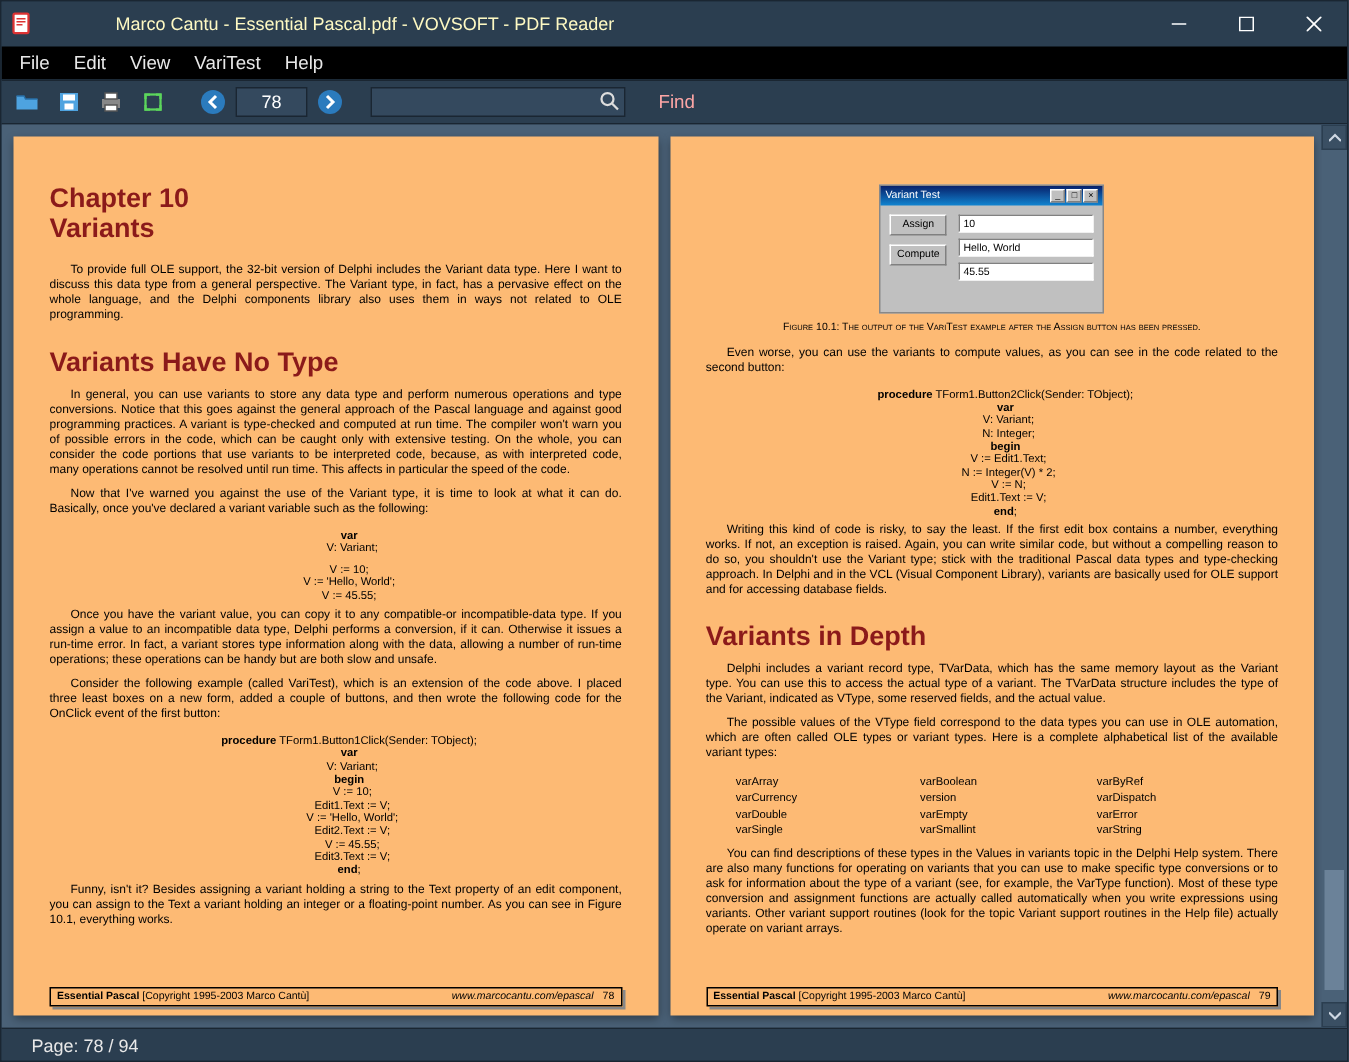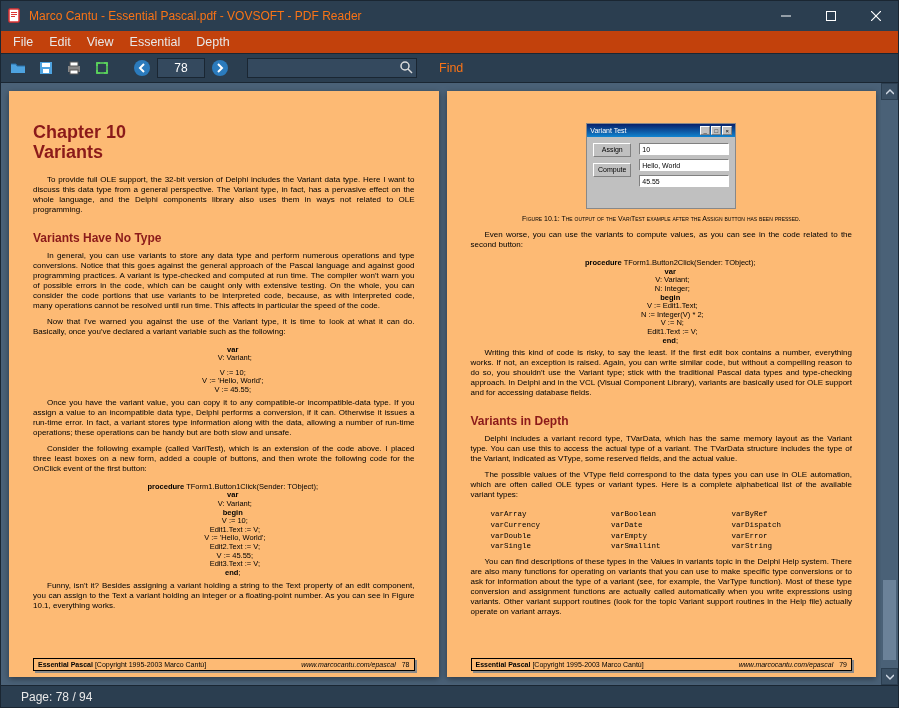--- a/index.html
+++ b/index.html
@@ -1,55 +1,55 @@
 <!DOCTYPE html>
 <html><head>
 <meta charset="utf-8">
 <style>
   * { margin: 0; padding: 0; box-sizing: border-box; }
   body { font-family: "Segoe UI", Arial, sans-serif; background: #2b3e50; width: 899px; height: 708px; overflow: hidden; display: flex; flex-direction: column; border: 1px solid #1a2632;}
-  .titlebar { height: 30px; background: #2b3e50; color: #f97316; display: flex; align-items: center; padding: 0 0 0 6px; font-size: 12px; }
+  .titlebar { height: 30px; background: #2b3e50; color: #fef9c3; display: flex; align-items: center; padding: 0 0 0 6px; font-size: 12px; gap: 48px; }
   .titlebar .app-icon { width: 16px; height: 16px; margin-right: 6px; display:flex;align-items:center;justify-content:center;}
   .titlebar-text { flex: 1; }
   .win-controls { display: flex; height: 100%; }
   .win-btn { width: 45px; height: 100%; display: flex; align-items: center; justify-content: center; color: #fff; }
-  .menubar { height: 22px; background: #c2410c; color: #e8e8e8; display: flex; align-items: center; padding: 0 4px; font-size: 12.5px;}
+  .menubar { height: 22px; background: #000000; color: #e8e8e8; display: flex; align-items: center; padding: 0 4px; font-size: 12.5px;}
   .menubar .menu-item { padding: 2px 8px; border-radius: 2px;}
   .toolbar { height: 30px; background: #2b3e50; display: flex; align-items: center; padding: 2px 4px; gap: 2px; border-top:1px solid #1a2632; border-bottom:1px solid #1a2632;}
   .tb-btn { width: 26px; height: 24px; display: flex; align-items: center; justify-content: center; border-radius: 2px; }
   .tb-sep { width: 10px; }
   .page-box { width: 48px; height: 20px; background: #34495e; border: 1px solid #1a2632; color: #fff; font-size: 12px; text-align: center; }
   .search-box { position: relative; display: flex; align-items: center; }
   .search-input { width: 170px; height: 20px; background: #34495e; border: 1px solid #1a2632; color: #fff; font-size: 12px; padding: 0 22px 0 4px;}
   .search-icon { position:absolute; right:4px; top:2px; }
-  .find-btn { color: #f97316; font-size: 12.5px; padding: 2px 14px; margin-left: 6px; }
+  .find-btn { color: #fca5a5; font-size: 12.5px; padding: 2px 14px; margin-left: 6px; }
 
   .content { flex:1; background: #4a6177; display: flex; overflow: hidden; position: relative; gap:8px; padding:8px 22px 8px 8px;}
   .page { background: #fdba74; flex: 1; box-shadow: 0 2px 6px rgba(0,0,0,.4); display: flex; flex-direction: column; padding: 32px 24px 0 24px; font-family: Verdana, Arial, sans-serif; font-size: 8px; color: #000; position: relative; overflow:hidden;}
   .page h1 { font-family: Arial, sans-serif; color: #8b1a1a; font-size: 18px; font-weight: bold; line-height: 1.1; margin-bottom: 12px;}
-  .page h2 { font-family: Arial, sans-serif; color: #8b1a1a; font-size: 12px; font-weight: bold; margin: 10px 0 6px;}
+  .page h2 { font-family: Arial, sans-serif; color: #8b1a1a; font-size: 18px; font-weight: bold; margin: 10px 0 6px;}
   .page p { margin-bottom: 6px; text-align: justify; line-height: 1.25;}
   .page p.indent { text-indent: 14px; }
   .code { font-family: Liberation Sans, sans-serif; font-size: 7.5px; white-space: pre; margin: 3px 0 3px 18px; line-height: 1.15; text-align: center;}
   .kw { font-weight: bold; }
   .figcap { font-size: 7px; text-align: center; font-variant: small-caps; margin: 4px 0 8px;}
   .figimg { width: 150px; height: 86px; margin: 0 auto 2px; border:1px solid #888; background:#c0c0c0; position:relative; font-family:"MS Sans Serif",Arial,sans-serif; }
   .figimg .tb { height:13px; background:linear-gradient(#08216b,#1084d0); color:#fff; font-size:7px; padding:1px 3px; display:flex; align-items:center;}
   .figimg .tb .fticons { margin-left:auto; display:flex; gap:1px;}
   .figimg .tb .fticons span { width:10px;height:9px;background:#c0c0c0;border:1px solid #fff;border-right-color:#808080;border-bottom-color:#808080;font-size:6px;text-align:center;line-height:8px;color:#000;}
   .figimg .body { padding:6px 6px; display:flex; gap:8px;}
   .figimg .btncol { display:flex; flex-direction:column; gap:6px;}
   .figimg .wbtn { font-size:7px; width:38px; height:14px; background:#c0c0c0; border:1px solid #fff; border-right-color:#808080; border-bottom-color:#808080; text-align:center; line-height:12px;}
   .figimg .incol { display:flex; flex-direction:column; gap:4px; flex:1;}
   .figimg .win { font-size:7px; height:12px; background:#fff; border:1px solid #808080; border-right-color:#fff; border-bottom-color:#fff; padding:0 2px; line-height:11px;}
   .footer { margin-top:auto; margin-bottom:6px; border:1px solid #000; box-shadow: 2px 2px 0 #888; font-size: 7px; padding: 2px 4px; display:flex;}
   .footer .ftitle { font-weight:bold; margin-right:2px;}
   .footer .flink { margin-left:auto; font-style:italic;}
   .footer .fnum { margin-left:6px;}
-  .vartable { font-family:Liberation Mono, monospace; font-size:7.5px; margin:2px 0 4px 18px; line-height:1.15;}
+  .vartable { font-family:Liberation Sans, sans-serif; font-size:7.5px; margin:2px 0 4px 18px; line-height:1.15;}
   .vartable td { padding-right: 28px; }
   .scrollbar { position:absolute; right:0; top:0; bottom:0; width:17px; background:#4a6177; display:flex; flex-direction:column;}
   .scrollbar .sbtn { height:17px; background:#3a4f63; border:1px solid #2b3e50; display:flex;align-items:center;justify-content:center;}
   .scrollbar .track { flex:1; position:relative;}
   .scrollbar .thumb { position:absolute; left:2px; right:2px; top:480px; height:80px; background:#6b8299; border-radius:0;}
   .statusbar { height:22px; background:#2b3e50; color:#e8e8e8; font-size:12px; display:flex; align-items:center; padding:0 20px; border-top:1px solid #1a2632;}
 </style>
 </head>
 <body>
 
@@ -80,22 +80,22 @@
           <line x1="10" y1="0" x2="0" y2="10" stroke="#fff" stroke-width="1.2"></line>
         </svg>
       </div>
   </div>
 </div>
 
 <div class="menubar">
   <span class="menu-item">File</span>
   <span class="menu-item">Edit</span>
   <span class="menu-item">View</span>
-  <span class="menu-item">Essential</span>
-  <span class="menu-item">Depth</span>
+  <span class="menu-item">VariTest</span>
+  <span class="menu-item">Help</span>
 </div>
 
 <div class="toolbar">
   <div class="tb-btn">
       <svg width="16" height="16">
         <path d="M1 4h5l1 2h8v7H1z" fill="#4ea3e0"></path>
         <path d="M1 4h5l1 2h8" fill="none" stroke="#2970a8"></path>
       </svg>
     </div>
   <div class="tb-btn">
@@ -218,21 +218,21 @@
     <p class="indent">The possible values of the VType field correspond to the data types you can use in OLE automation, which are often called OLE types or variant types. Here is a complete alphabetical list of the available variant types:</p>
     <table class="vartable">
       <tbody>
           <tr>
             <td>varArray</td>
             <td>varBoolean</td>
             <td>varByRef</td>
           </tr>
       <tr>
             <td>varCurrency</td>
-            <td>varDate</td>
+            <td>version</td>
             <td>varDispatch</td>
           </tr>
       <tr>
             <td>varDouble</td>
             <td>varEmpty</td>
             <td>varError</td>
           </tr>
       <tr>
             <td>varSingle</td>
             <td>varSmallint</td>

